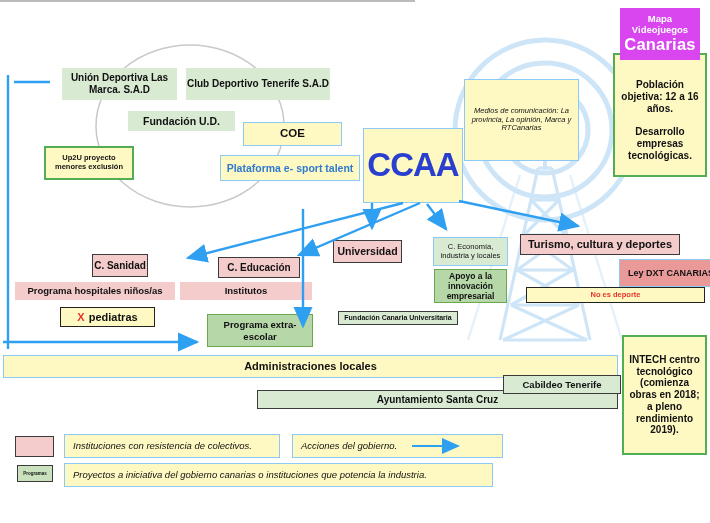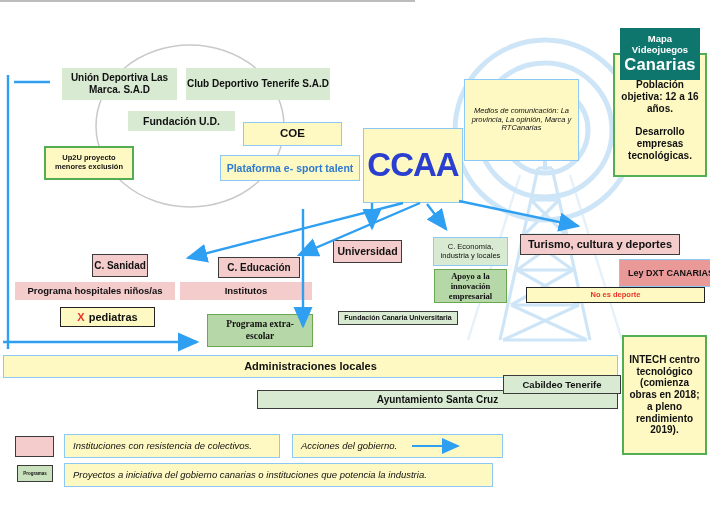--- a/index.html
+++ b/index.html
@@ -16,25 +16,25 @@
   }
   .bg-lgreen{background:#d9ead3;}
   .bg-mgreen{background:#b6d7a8;}
   .bg-pink{background:#f4cccc;}
   .bg-salmon{background:#ea9999;}
   .bg-white{background:#fef9c3;}
   .bd-blue{border:1.6px solid #8ccaf5;}
   .bd-dark{border:1.5px solid #3b3b3b;}
   .bd-black{border:1.5px solid #222;}
   .bd-green{border:2px solid #53ae53;}
-  .bd-green2{border:1.8px solid #6aa84f;font-family:Liberation Serif, serif;}
+  .bd-green2{border:1.8px solid #6aa84f;}
   .nowrap{white-space:nowrap;}
   .txt-blue{color:#2e7ad1;}
   .ccaa{font-size:33px;color:#2a3fd0;letter-spacing:-1px;z-index:2;}
-  .card-red{background:#0f766e;color:#fff;flex-direction:column;z-index:3;line-height:1.1;margin-top:20px;}
+  .card-red{background:#d946ef;color:#fff;flex-direction:column;z-index:3;line-height:1.1;}
   .card-red .small{font-size:9.5px;}
   .card-red .big{font-size:16.5px;letter-spacing:0.2px;}
   .stack{flex-direction:column;}
   .legend-text{font-weight:normal;font-style:italic;justify-content:flex-start;padding-left:8px;font-size:9.5px;}
   .red{color:#e8352a;}
 </style>
 </head>
 <body>
 
 <div class="stage">

